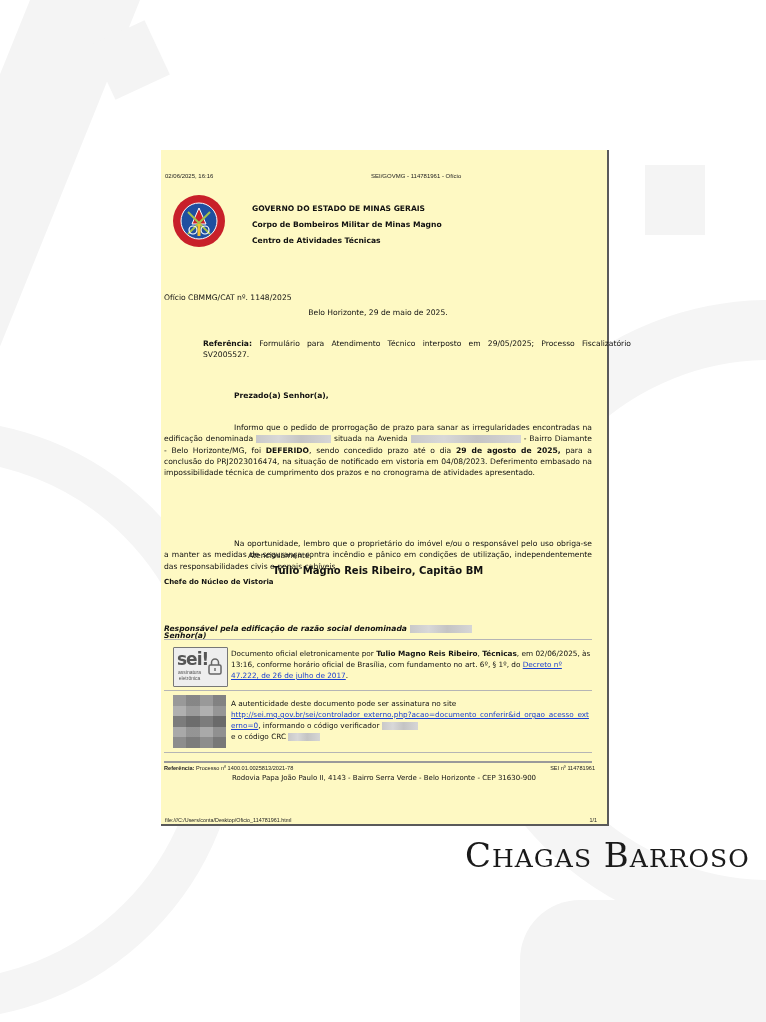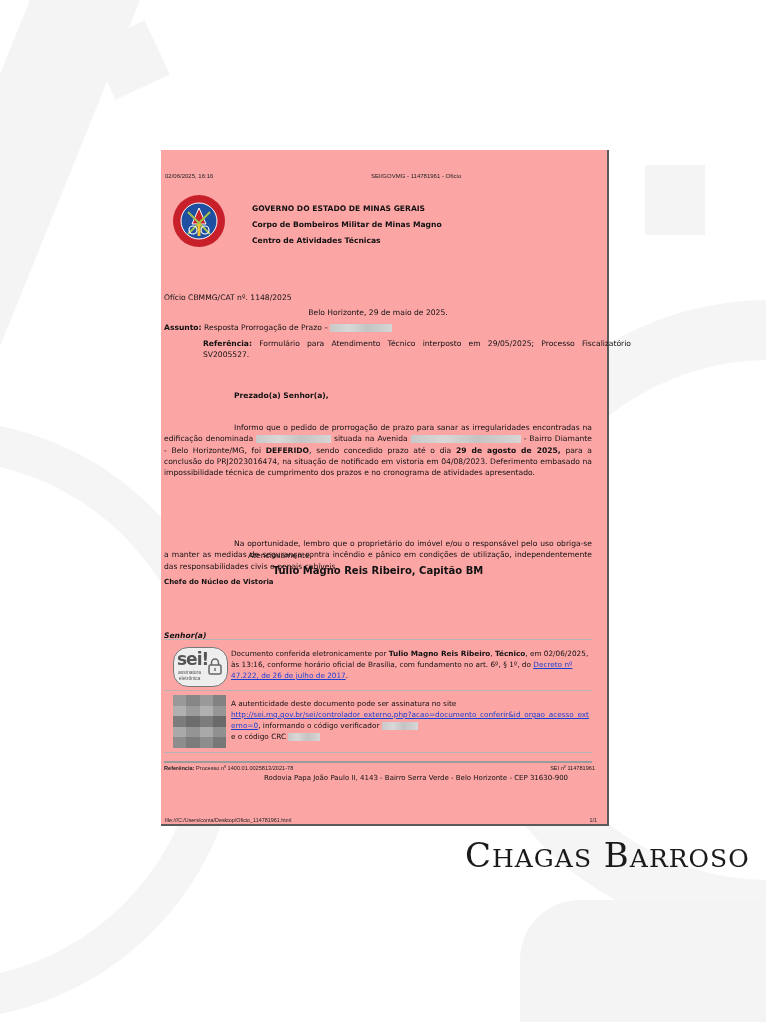--- a/index.html
+++ b/index.html
@@ -5,33 +5,33 @@
   html, body { margin: 0; padding: 0; }
   body {
     width: 766px; height: 1022px; position: relative; overflow: hidden;
     background: #ffffff;
     font-family: "Liberation Sans", sans-serif;
   }
   .wm { position: absolute; background: #f4f4f4; }
   .wm-ring { position: absolute; border-radius: 50%; border: 60px solid #f5f5f5; }
   .page {
     position: absolute; left: 161px; top: 150px; width: 446px; height: 674px;
-    background: #fca5a5;
+    background: #fef9c3;
     border-right: 2px solid #5a5a5a; border-bottom: 2px solid #5a5a5a;
     color: #111;
     text-decoration: underline;
   }
   .hdr-small { position: absolute; top: 23px; font-size: 6px; color: #222; }
   .logo { position: absolute; left: 11px; top: 44px; width: 54px; height: 54px; }
   .org { position: absolute; left: 91px; top: 51px; font-family: "DejaVu Sans", sans-serif; font-size: 7.6px; font-weight: bold; line-height: 16px; color: #111; }
   .body-text { position: absolute; left: 3px; width: 428px; font-family: "DejaVu Sans", sans-serif; font-size: 7.6px; line-height: 11.3px; color: #111; text-align: justify; }
   .blur { display: inline-block; height: 8px; background: linear-gradient(90deg,#c9c9c9,#d8d8d8 30%,#c4c4c4 60%,#d6d6d6); vertical-align: middle; }
   .sep { position: absolute; left: 3px; width: 428px; height: 1px; background: #b5b5b5; }
   .link { color: #1a3fd1; text-decoration: underline; }
-  .sei-box { position: absolute; left: 12px; top: 497px; width: 53px; height: 38px; border: 1.5px solid #777; border-radius: 15px; background: #eee; }
+  .sei-box { position: absolute; left: 12px; top: 497px; width: 53px; height: 38px; border: 1.5px solid #777; border-radius: 1px; background: #eee; }
   .qr { position: absolute; left: 12px; top: 545px; width: 53px; height: 53px;
     background:
       linear-gradient(90deg, rgba(0,0,0,0) 0 25%, rgba(0,0,0,0.12) 25% 50%, rgba(0,0,0,0) 50% 75%, rgba(0,0,0,0.15) 75%),
       linear-gradient(0deg, #8d8d8d 0 20%, #a9a9a9 20% 40%, #7c7c7c 40% 60%, #b0b0b0 60% 80%, #999 80%); }
   .brand { position: absolute; left: 465px; top: 835px; font-family: "DejaVu Serif", serif; font-size: 34px; color: #1a1a1a; letter-spacing: 1px; }
   .brand .sm { font-size: 25px; }
 </style>
 </head>
 <body>
 
@@ -62,25 +62,20 @@
 
   <div class="org">
     <div>GOVERNO DO ESTADO DE MINAS GERAIS</div>
     <div>Corpo de Bombeiros Militar de Minas Magno</div>
     <div>Centro de Atividades Técnicas</div>
   </div>
 
   <div class="body-text" style="top:142px;">Ofício CBMMG/CAT nº. 1148/2025</div>
   <div class="body-text" style="top:157px;text-align:center;">Belo Horizonte, 29 de maio de 2025.</div>
 
-  <div class="body-text" style="top:172px;">
-    <b>Assunto:</b>
-    <span>Resposta Prorrogação de Prazo –</span>
-    <span class="blur" style="width:62px;"></span>
-  </div>
 
   <div class="body-text" style="top:188px;margin-left:39px;">
     <b>Referência:</b>
     <span>Formulário para Atendimento Técnico interposto em 29/05/2025; Processo Fiscalizatório SV2005527.</span>
   </div>
 
   <div class="body-text" style="top:240px;left:73px;width:300px;font-weight:bold;">Prezado(a) Senhor(a),</div>
 
   <div class="body-text" style="top:272px;text-indent:70px;">
     <span>Informo que o pedido de prorrogação de prazo para sanar as irregularidades encontradas na edificação denominada</span>
@@ -93,40 +88,44 @@
     <span>para a conclusão do PRJ2023016474, na situação de notificado em vistoria em 04/08/2023. Deferimento embasado na impossibilidade técnica de cumprimento dos prazos e no cronograma de atividades apresentado.</span>
   </div>
 
   <div class="body-text" style="top:348px;text-indent:70px;margin-top:40px;">Na oportunidade, lembro que o proprietário do imóvel e/ou o responsável pelo uso obriga-se a manter as medidas de segurança contra incêndio e pânico em condições de utilização, independentemente das responsabilidades civis e penais cabíveis.</div>
 
   <div class="body-text" style="top:400px;left:87px;width:300px;">Atenciosamente,</div>
   <div class="body-text" style="top:415px;text-align:center;font-weight:bold;font-size:10px;">Túlio Magno Reis Ribeiro, Capitão BM</div>
   <div class="body-text" style="top:427px;text-align:left;font-weight:bold;font-size:7px;">Chefe do Núcleo de Vistoria</div>
 
   <div class="body-text" style="top:480px;font-weight:bold;font-style:italic;">Senhor(a)</div>
+  <div class="body-text" style="top:473px;font-weight:bold;font-style:italic;">
+    <span>Responsável pela edificação de razão social denominada</span>
+    <span class="blur" style="width:62px;"></span>
+  </div>
 
   <div class="sep" style="top:489px;"></div>
 
   <div class="sei-box">
     <div style="position:absolute;left:3px;top:1px;font-family:'DejaVu Sans',sans-serif;font-weight:bold;font-size:17px;color:#555;letter-spacing:-1px;">sei!</div>
     <div style="position:absolute;left:4px;top:22px;font-size:5px;line-height:5.5px;color:#555;text-align:center;">
       <div>assinatura</div>
       <div>eletrônica</div>
     </div>
     <svg style="position:absolute;left:34px;top:9px;" width="14" height="18" viewBox="0 0 14 18">
       <path d="M3.5 8V5.5a3.5 3.5 0 0 1 7 0V8" fill="none" stroke="#666" stroke-width="1.5"></path>
       <rect x="1" y="8" width="12" height="9" rx="1.5" fill="none" stroke="#666" stroke-width="1.5"></rect>
       <rect x="6.3" y="11" width="1.4" height="3" fill="#666"></rect>
     </svg>
   </div>
 
   <div class="body-text" style="top:498px;left:70px;width:360px;text-align:left;font-size:7.3px;line-height:11px;">
-    <span>Documento conferida eletronicamente por</span>
+    <span>Documento oficial eletronicamente por</span>
     <b>Tulio Magno Reis Ribeiro</b><span>,</span>
-    <b>Técnico</b><span>, em 02/06/2025, às 13:16, conforme horário oficial de Brasília, com fundamento no art. 6º, § 1º, do</span>
+    <b>Técnicas</b><span>, em 02/06/2025, às 13:16, conforme horário oficial de Brasília, com fundamento no art. 6º, § 1º, do</span>
     <a class="link">Decreto nº 47.222, de 26 de julho de 2017</a><span>.</span>
   </div>
 
   <div class="sep" style="top:540px;"></div>
 
   <div class="qr"></div>
 
   <div class="body-text" style="top:548px;left:70px;width:360px;text-align:left;font-size:7.3px;line-height:11px;word-break:break-all;">
     <span>A autenticidade deste documento pode ser assinatura no site</span><br>
     <a class="link">http://sei.mg.gov.br/sei/controlador_externo.php?acao=documento_conferir&amp;id_orgao_acesso_externo=0</a><span style="word-break:normal;">, informando o código verificador</span>
@@ -136,21 +135,21 @@
   </div>
 
   <div class="sep" style="top:602px;"></div>
 
   <div style="position:absolute;left:3px;top:611px;width:428px;height:2px;background:#9a9a9a;"></div>
   <div style="position:absolute;left:3px;top:615px;font-size:5.6px;color:#222;">
     <b>Referência:</b>
     <span>Processo nº 1400.01.0025813/2021-78</span>
   </div>
   <div style="position:absolute;right:12px;top:615px;font-size:5.6px;color:#222;">SEI nº 114781961</div>
-  <div style="position:absolute;left:0;width:446px;top:624px;text-align:center;font-family:'DejaVu Sans',sans-serif;font-size:7px;color:#111;padding-left:32px;">Rodovia Papa João Paulo II, 4143  - Bairro Serra Verde - Belo Horizonte - CEP 31630-900</div>
+  <div style="position:absolute;left:0;width:446px;top:624px;text-align:center;font-family:'DejaVu Sans',sans-serif;font-size:7px;color:#111;">Rodovia Papa João Paulo II, 4143  - Bairro Serra Verde - Belo Horizonte - CEP 31630-900</div>
 
   <span class="hdr-small" style="left:4px;top:667px;font-size:5.4px;">file:///C:/Users/conta/Desktop/Oficio_114781961.html</span>
   <span class="hdr-small" style="right:10px;top:667px;font-size:5.4px;">1/1</span>
 </div>
 
 <div class="brand">
   <span>C</span><span class="sm">HAGAS</span>
   <span>B</span><span class="sm">ARROSO</span>
 </div>
 

